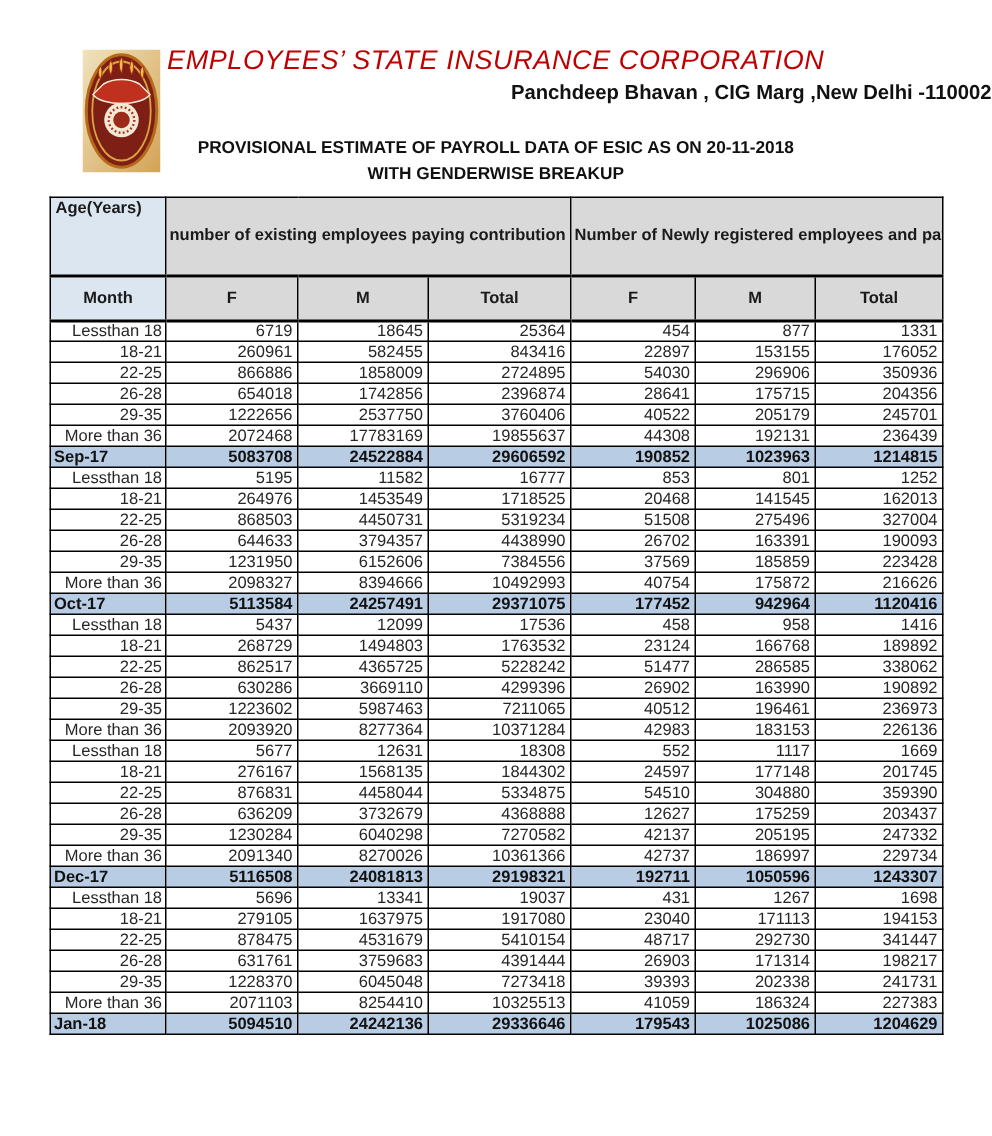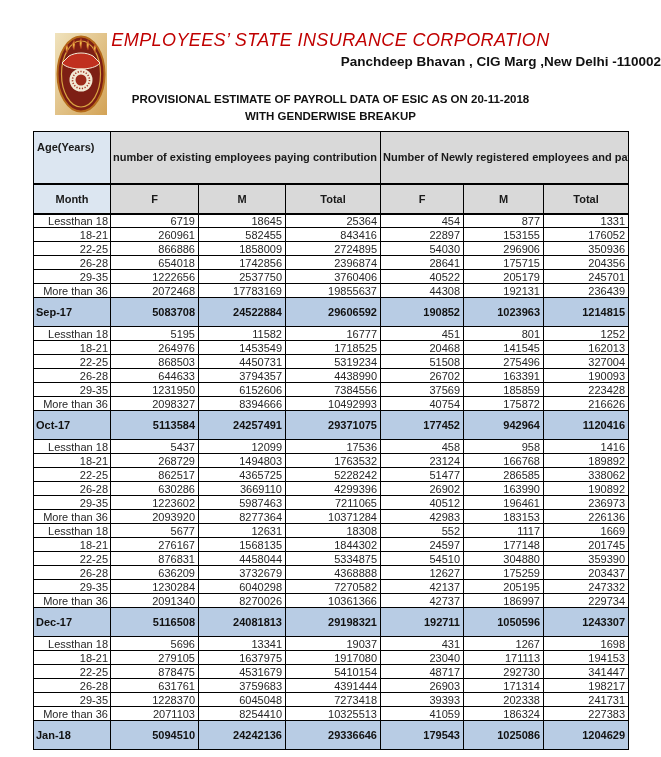--- a/index.html
+++ b/index.html
@@ -57,21 +57,21 @@
   table.payroll th, table.payroll td {
     border: 1px solid #000;
     font-size: 11px;
     overflow: hidden;
     white-space: nowrap;
   }
   th.corner {
     background: #dce6f1;
     text-align: left;
     vertical-align: top;
-    padding: 9px 3px;
+    padding: 1px 3px;
     font-size: 11px;
   }
   th.group {
     background: #d9d9d9;
     text-align: center;
     vertical-align: middle;
     font-size: 11px;
     line-height: 1.55;
     white-space: pre-wrap;
     height: 52px;
@@ -92,21 +92,21 @@
     padding: 0 2px;
     color: #262626;
   }
   td.num {
     text-align: right;
     height: 14px;
     padding: 0 3px;
     color: #262626;
   }
   tr.summary td { background: #b8cce4; font-weight: bold; color: #111; }
-  tr.summary td.month { text-align: left; padding: 8px 2px; }
+  tr.summary td.month { text-align: left; padding: 0 2px; }
 </style>
 </head>
 <body>
 
 <div class="page">
 
   <div class="doc-header">
     <div class="logo-wrap">
       <svg width="52" height="82" viewBox="0 0 52 82">
         <defs>
@@ -229,21 +229,21 @@
           <td class="num">29606592</td>
           <td class="num">190852</td>
           <td class="num">1023963</td>
           <td class="num">1214815</td>
         </tr>
         <tr>
           <td class="age">Lessthan 18</td>
           <td class="num">5195</td>
           <td class="num">11582</td>
           <td class="num">16777</td>
-          <td class="num">451</td>
+          <td class="num">853</td>
           <td class="num">801</td>
           <td class="num">1252</td>
         </tr>
         <tr>
           <td class="age">18-21</td>
           <td class="num">264976</td>
           <td class="num">1453549</td>
           <td class="num">1718525</td>
           <td class="num">20468</td>
           <td class="num">141545</td>

